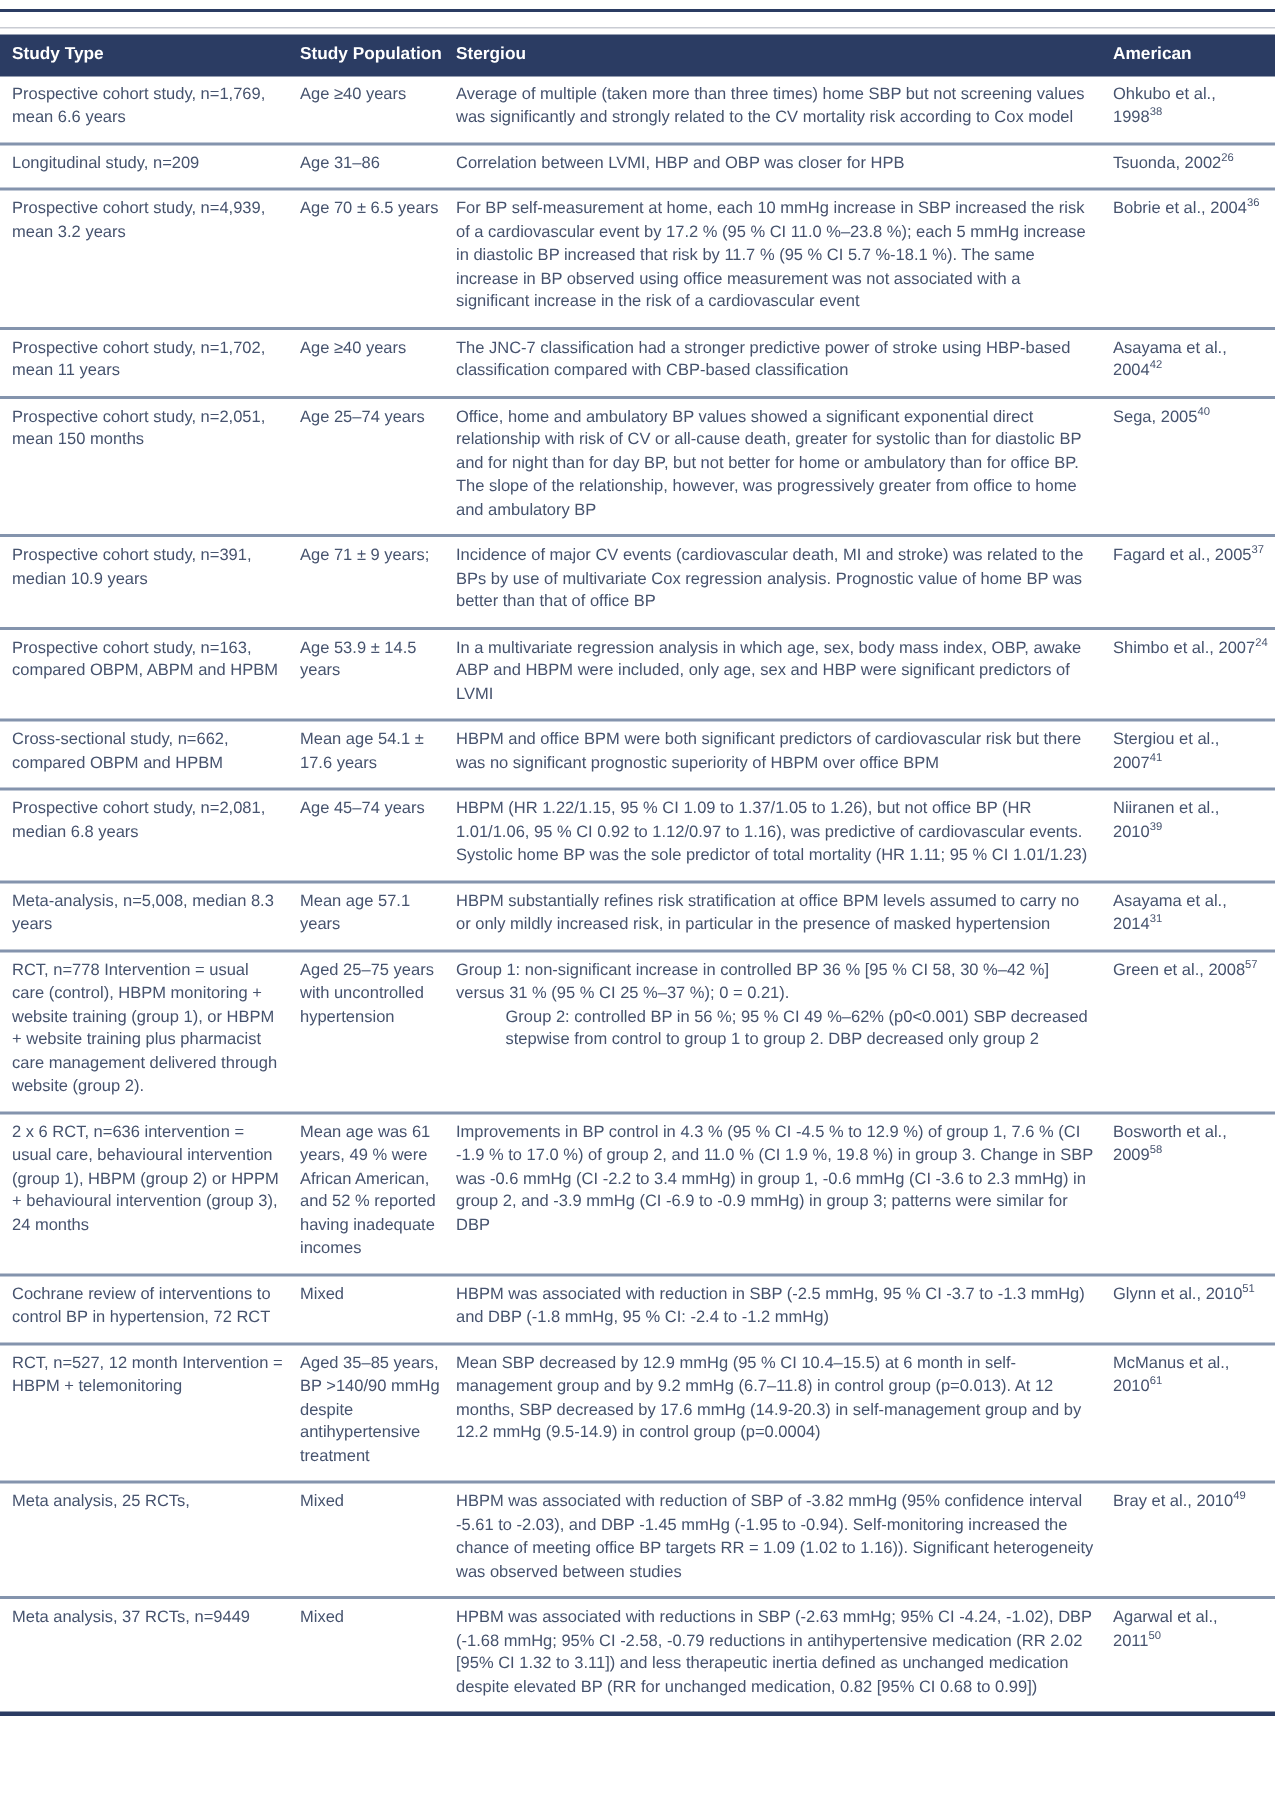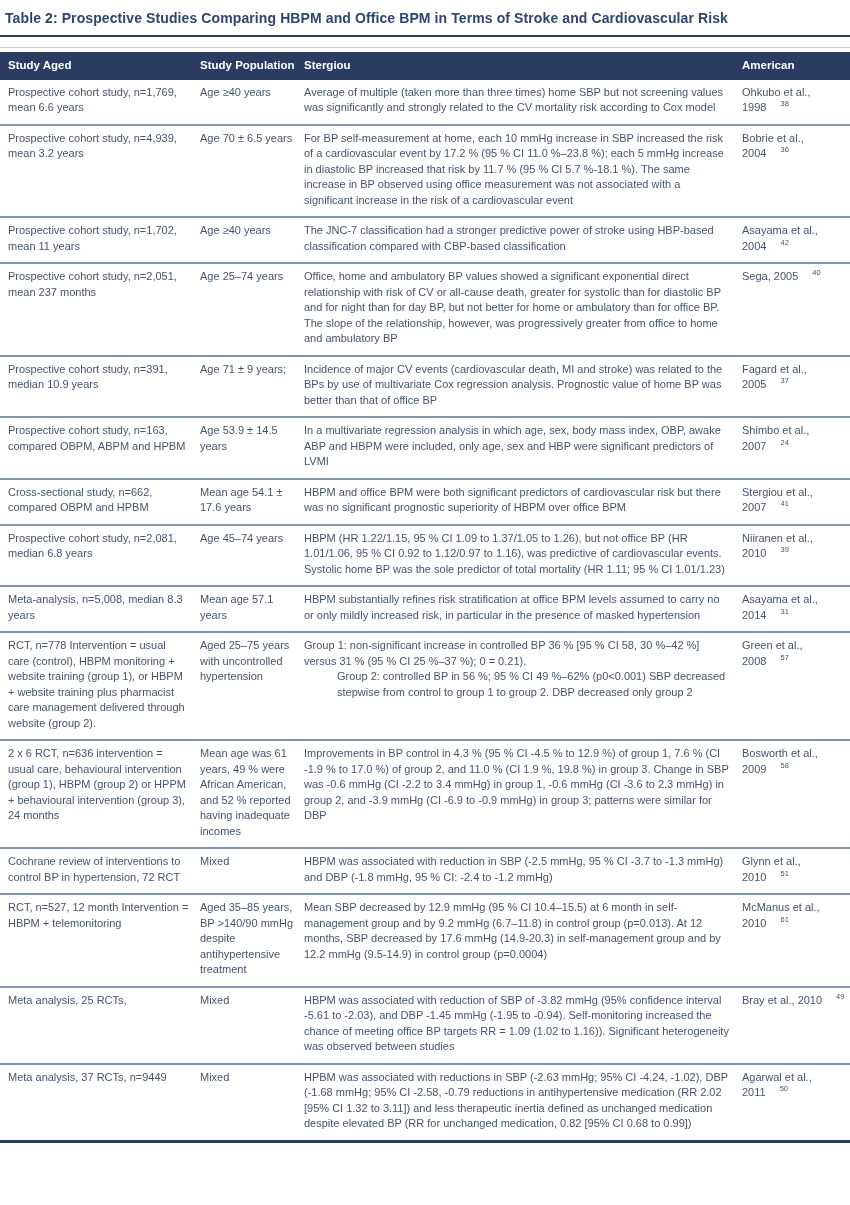--- a/index.html
+++ b/index.html
@@ -46,73 +46,79 @@
     color: #46536e;
   }
   td.col-study { padding-left: 8px; margin-left: 24px; }
   td.col-ref { padding-right: 4px; }
   td.col-find div + div { margin-top: 0; margin-left: 33px; }
   sup {
     font-size: 7.5px;
     line-height: 0;
     vertical-align: super;
     letter-spacing: 0;
-    margin-left: 14px;
   }
 </style>
 </head>
 <body>
 
 <div class="page">
-  <div class="title">Table 2: Prospective Studies Comparing HBPM and Office BPM in Terms of Stroke and Cardiovascular Risk</div>
   <div class="title-rule"></div>
   <div class="pre-rule"></div>
 
   <table>
     <colgroup>
       <col style="width:200px">
       <col style="width:104px">
       <col style="width:438px">
       <col style="width:108px">
     </colgroup>
     <thead>
       <tr>
-        <th>Study Aged</th>
+        <th>Study Type</th>
         <th>Study Population</th>
         <th>Stergiou</th>
         <th>American</th>
       </tr>
     </thead>
     <tbody>
         <tr>
           <td class="col-study">Prospective cohort study, n=1,769, mean 6.6 years</td>
           <td class="col-pop">Age ≥40 years</td>
           <td class="col-find">
             <div>Average of multiple (taken more than three times) home SBP but not screening values was significantly and strongly related to the CV mortality risk according to Cox model</div>
           </td>
           <td class="col-ref">Ohkubo et al., 1998<sup>38</sup></td>
         </tr>
         <tr>
+          <td class="col-study">Longitudinal study, n=209</td>
+          <td class="col-pop">Age 31–86</td>
+          <td class="col-find">
+            <div>Correlation between LVMI, HBP and OBP was closer for HPB</div>
+          </td>
+          <td class="col-ref">Tsuonda, 2002<sup>26</sup></td>
+        </tr>
+        <tr>
           <td class="col-study">Prospective cohort study, n=4,939, mean 3.2 years</td>
           <td class="col-pop">Age 70 ± 6.5 years</td>
           <td class="col-find">
             <div>For BP self-measurement at home, each 10 mmHg increase in SBP increased the risk of a cardiovascular event by 17.2 % (95 % CI 11.0 %–23.8 %); each 5 mmHg increase in diastolic BP increased that risk by 11.7 % (95 % CI 5.7 %-18.1 %). The same increase in BP observed using office measurement was not associated with a significant increase in the risk of a cardiovascular event</div>
           </td>
           <td class="col-ref">Bobrie et al., 2004<sup>36</sup></td>
         </tr>
         <tr>
           <td class="col-study">Prospective cohort study, n=1,702, mean 11 years</td>
           <td class="col-pop">Age ≥40 years</td>
           <td class="col-find">
             <div>The JNC-7 classification had a stronger predictive power of stroke using HBP-based classification compared with CBP-based classification</div>
           </td>
           <td class="col-ref">Asayama et al., 2004<sup>42</sup></td>
         </tr>
         <tr>
-          <td class="col-study">Prospective cohort study, n=2,051, mean 237 months</td>
+          <td class="col-study">Prospective cohort study, n=2,051, mean 150 months</td>
           <td class="col-pop">Age 25–74 years</td>
           <td class="col-find">
             <div>Office, home and ambulatory BP values showed a significant exponential direct relationship with risk of CV or all-cause death, greater for systolic than for diastolic BP and for night than for day BP, but not better for home or ambulatory than for office BP. The slope of the relationship, however, was progressively greater from office to home and ambulatory BP</div>
           </td>
           <td class="col-ref">Sega, 2005<sup>40</sup></td>
         </tr>
         <tr>
           <td class="col-study">Prospective cohort study, n=391, median 10.9 years</td>
           <td class="col-pop">Age 71 ± 9 years;</td>
           <td class="col-find">

